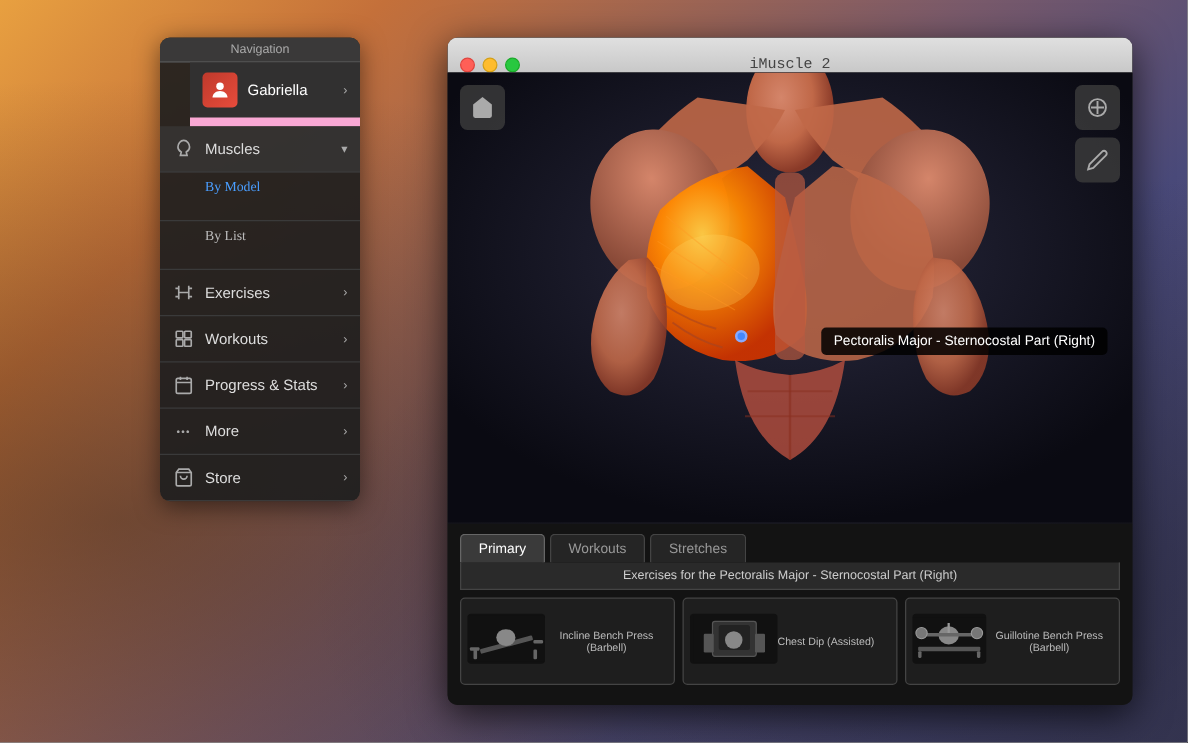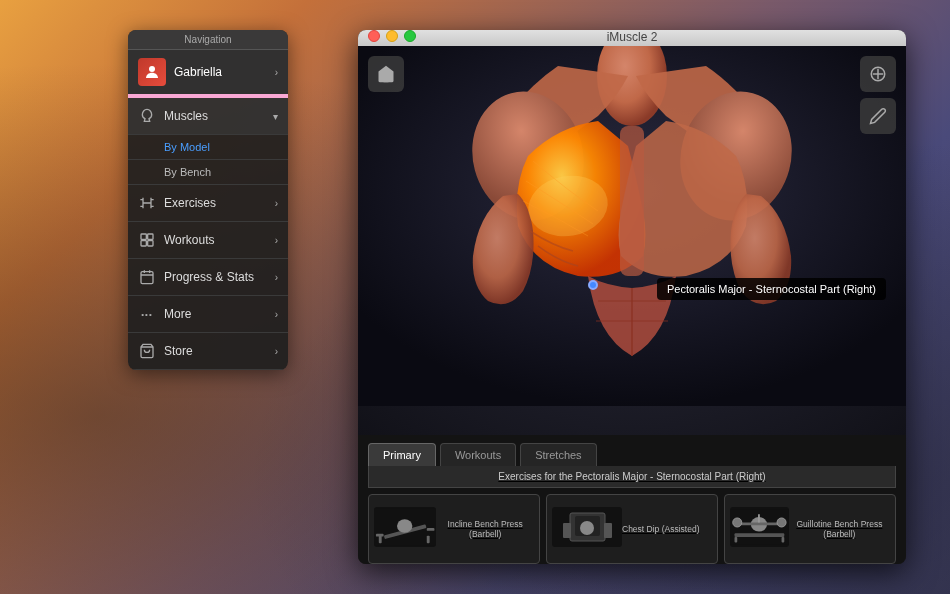--- a/index.html
+++ b/index.html
@@ -47,22 +47,23 @@
       color: #aaa;
       border-bottom: 1px solid #555;
     }
 
     
     .nav-user {
       display: flex;
       align-items: center;
       padding: 8px 10px;
       background: rgba(50,50,50,0.9);
-      border-bottom: 4px solid #f9a8d4;
+      border-bottom: 7px solid #f9a8d4;
       cursor: pointer;
+      margin-left: 24px;
     }
     .nav-user-avatar {
       width: 28px;
       height: 28px;
       border-radius: 4px;
       background: linear-gradient(135deg, #c0392b, #e74c3c);
       margin-right: 8px;
       flex-shrink: 0;
       display: flex;
       align-items: center;
@@ -111,24 +112,25 @@
       color: #aaa;
       font-size: 10px;
     }
     .nav-item-chevron-down {
       color: #aaa;
       font-size: 10px;
     }
 
     
     .nav-sub-item {
-      padding: 6px 10px 6px 36px;
+      padding: 6px 10px 20px 36px;
       border-bottom: 1px solid #3a3a3a;
       cursor: pointer;
       font-size: 11px;
+      font-family: Liberation Serif, serif;
     }
     .nav-sub-item.selected { color: #4a9eff; }
     .nav-sub-item.normal { color: #bbb; }
 
     
     .app-window {
       position: absolute;
       left: 358px;
       top: 30px;
       width: 548px;
@@ -137,27 +139,28 @@
       overflow: hidden;
       z-index: 10;
       box-shadow: 0 8px 30px rgba(0,0,0,0.7);
       display: flex;
       flex-direction: column;
       background: #1a1a1a;
     }
 
     
     .title-bar {
-      height: 16px;
+      height: 28px;
       background: linear-gradient(180deg, #e0e0e0, #c8c8c8);
       display: flex;
-      align-items: flex-start;
+      align-items: flex-end;
       padding: 0 10px;
       position: relative;
       flex-shrink: 0;
+      font-family: Liberation Mono, monospace;
     }
     .traffic-lights {
       display: flex;
       gap: 6px;
       align-items: center;
     }
     .tl {
       width: 12px;
       height: 12px;
       border-radius: 50%;
@@ -262,22 +265,21 @@
       border-color: #666;
     }
     .tab.inactive {
       background: #252525;
       color: #999;
       border-color: #444;
     }
 
     
     .exercises-section {
-      padding: 0 10px 0;
-      text-decoration: underline;
+      padding: 0 10px 16px;
     }
     .exercises-header {
       background: #2a2a2a;
       border: 1px solid #444;
       border-top: none;
       text-align: center;
       padding: 5px;
       font-size: 10px;
       color: #ccc;
       margin-bottom: 6px;
@@ -362,21 +364,21 @@
       </svg>
     </div>
     <span class="nav-item-label">Muscles</span>
     <span class="nav-item-chevron-down">▾</span>
   </div>
 
   <div class="nav-sub-item selected">
     <span>By Model</span>
   </div>
   <div class="nav-sub-item normal">
-    <span>By Bench</span>
+    <span>By List</span>
   </div>
 
   <div class="nav-item">
     <div class="nav-item-icon">
       <svg width="16" height="16" viewBox="0 0 24 24" fill="none" stroke="#aaa" stroke-width="2">
         <path d="M6 4v16M18 4v16M6 12h12M2 7h4M18 7h4M2 17h4M18 17h4"></path>
       </svg>
     </div>
     <span class="nav-item-label">Exercises</span>
     <span class="nav-item-arrow">›</span>

